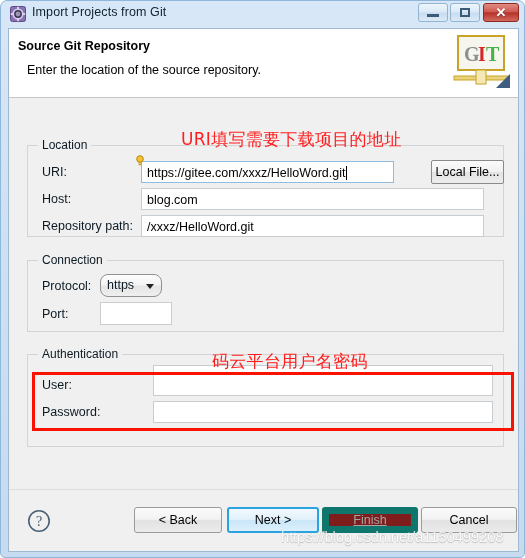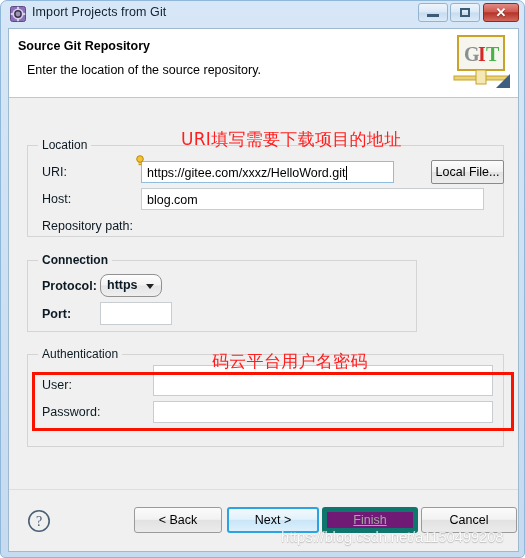--- a/index.html
+++ b/index.html
@@ -159,21 +159,21 @@
     top: -8px;
     left: 10px;
     background: #f0f0f0;
     padding: 0 4px;
     font-size: 12px;
     color: #0c1a24;
     white-space: nowrap;
   }
 
   #group-location { left: 18px; top: 47px; width: 477px; height: 92px; }
-  #group-connection { left: 18px; top: 162px; width: 390px; height: 72px; font-weight: bold; }
+  #group-connection { left: 18px; top: 162px; width: 477px; height: 72px; }
   #group-auth { left: 18px; top: 256px; width: 477px; height: 93px; }
 
   .field-label {
     position: absolute;
     font-size: 12.5px;
     color: #0c1a24;
     white-space: nowrap;
   }
   .textfield {
     position: absolute;
@@ -317,22 +317,22 @@
     align-items: center;
     justify-content: center;
     border-radius: 3px;
   }
   .dlgbtn.normal {
     background: linear-gradient(to bottom,#fbfbfb 0%,#f2f2f2 47%,#e2e2e2 52%,#ebebeb 100%);
     border: 1px solid #9a9a9a;
     color: #000;
   }
   .dlgbtn.disabled {
-    background: #701a75;
-    border: 5px solid #0f766e;
+    background: #7f1d1d;
+    border: 7px solid #0f766e;
     color: #a6a6a6;
     text-decoration: underline;
   }
   .dlgbtn.primary {
     background: linear-gradient(to bottom,#f2f9fd 0%,#e2f1fb 47%,#c9e6f9 52%,#ddeffb 100%);
     border: 2px solid #2aa3e0;
     color: #000;
   }
   #btn-back   { left: 125px; width: 88px; }
   #btn-next   { left: 218px; width: 92px; }
@@ -421,20 +421,21 @@
             <rect x="3.6" y="9" width="2.8" height="1.2" fill="#c99a18"></rect>
           </svg>
         </span>
         <div class="textfield focused" id="fld-uri" title=""><span>https://gitee.com/xxxz/HelloWord.git</span><span id="uri-caret"></span></div>
         <div id="btn-localfile">Local File...</div>
 
         <span class="field-label" id="lbl-host">Host:</span>
         <div class="textfield" id="fld-host"><span>blog.com</span></div>
 
         <span class="field-label" id="lbl-repo">Repository path:</span>
+        <div class="textfield" id="fld-repo"><span>/xxxz/HelloWord.git</span></div>
       </div>
 
       <div class="group" id="group-connection">
         <span class="group-label">Connection</span>
 
         <span class="field-label" id="lbl-protocol">Protocol:</span>
         <div id="sel-protocol">
           <span class="sel-text">https</span>
           <span class="arrow"></span>
         </div>

